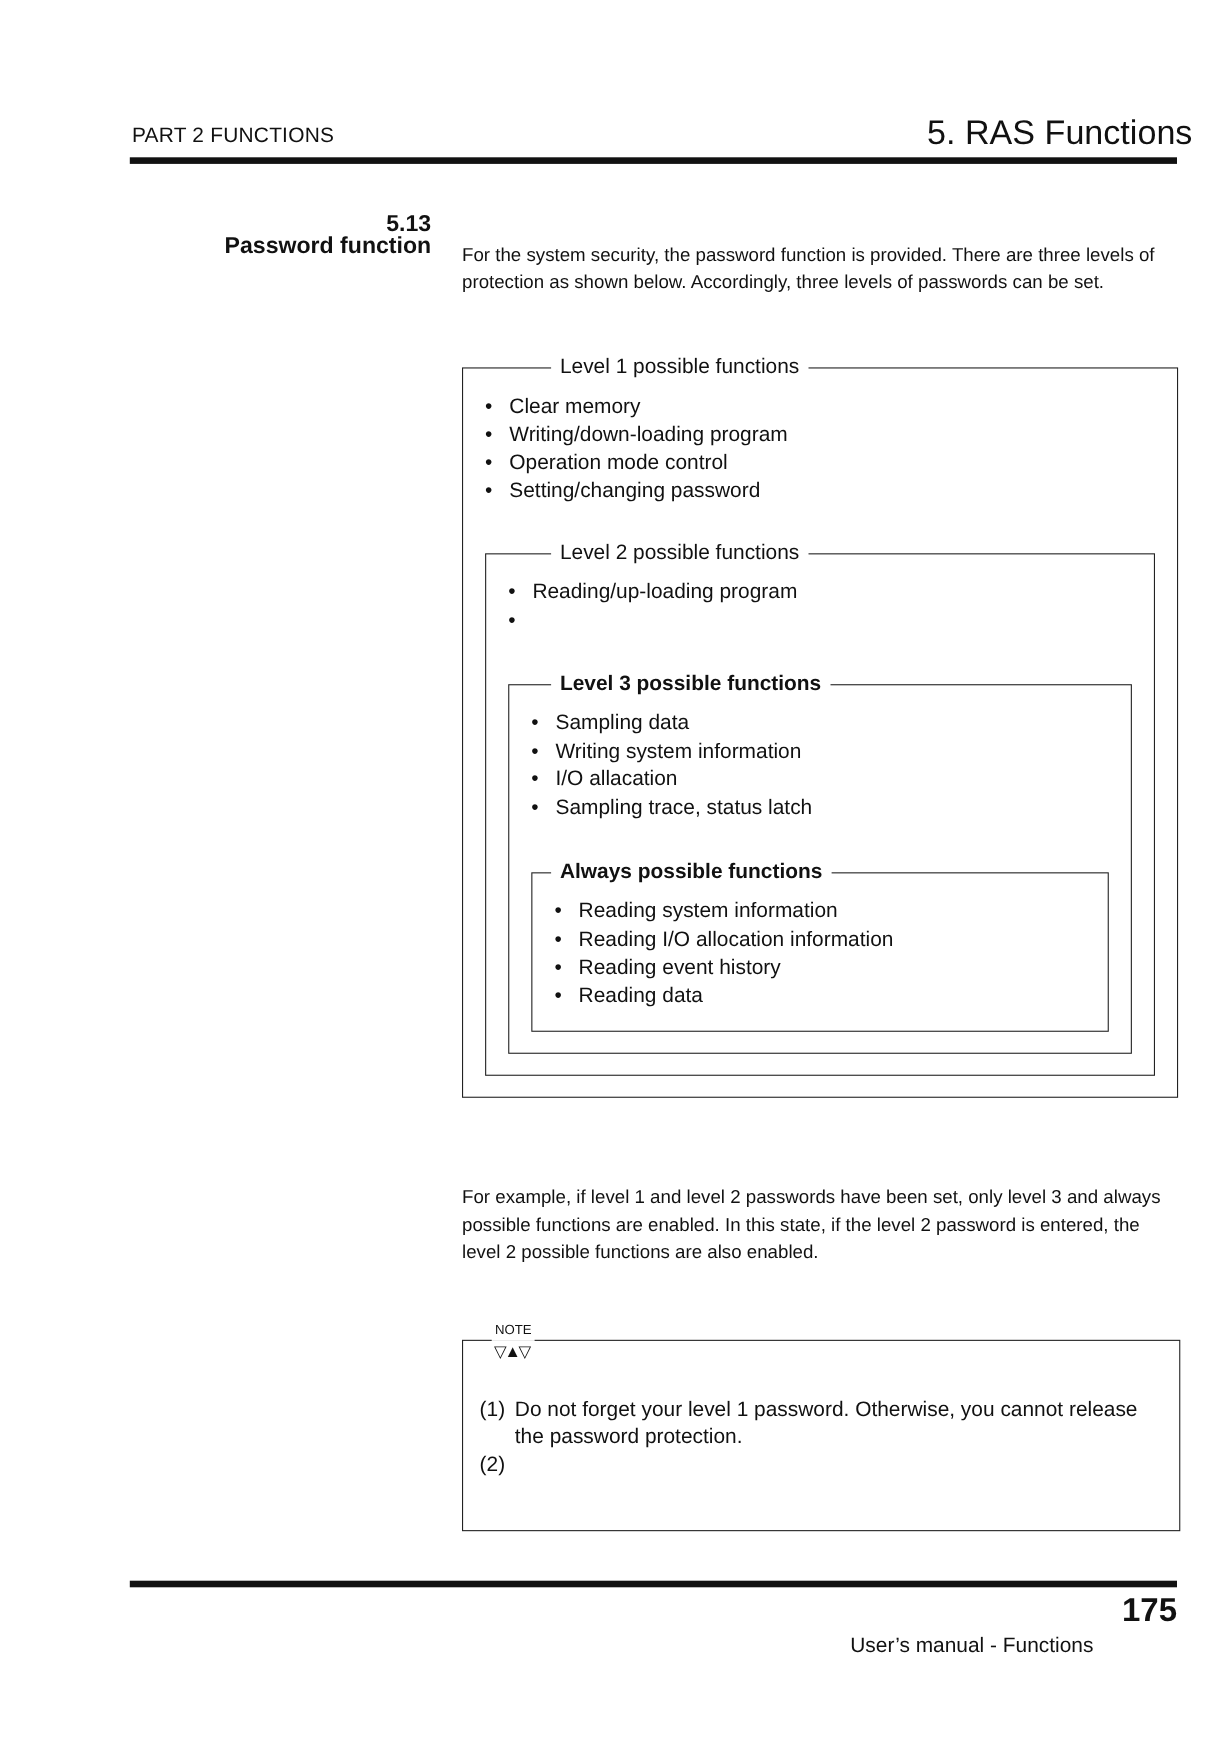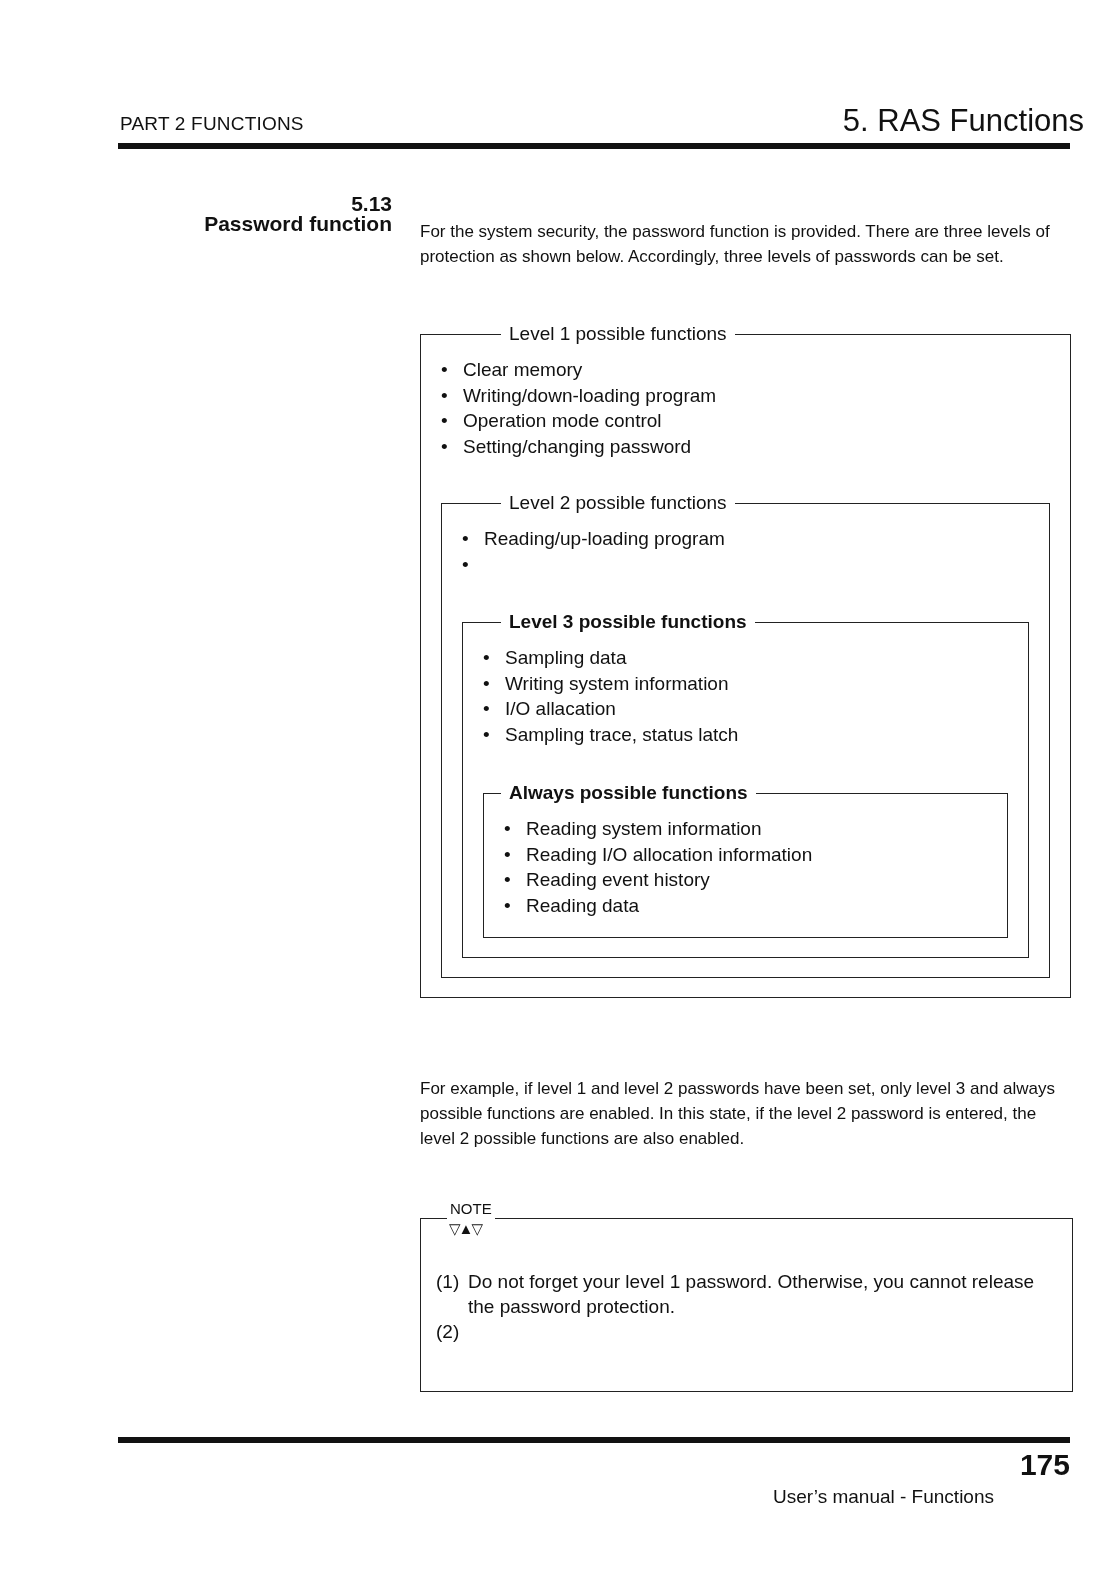--- a/index.html
+++ b/index.html
@@ -35,21 +35,21 @@
 
     ul.fn { list-style: none; margin: 0; padding: 0; position: absolute; }
     ul.fn li { font-size: 19px; line-height: 25.5px; position: relative; padding-left: 24px; white-space: nowrap; }
     ul.fn li .bullet { position: absolute; left: 2px; top: 0; }
     .lvl1 > ul.fn { left: 18px; top: 22px; }
     .lvl2 > ul.fn { left: 18px; top: 22px; }
     .lvl3 > ul.fn { left: 18px; top: 22px; }
     .always > ul.fn { left: 18px; top: 22px; }
 
     .note { left: 420px; top: 1218px; width: 651px; height: 172px; border: 1.5px solid #222; border-left-width: 1.5px; }
-    .note-label { position: absolute; left: 26px; top: -20px; background: #fff; padding: 0 3px; font-size: 15px; line-height: 20px; }
+    .note-label { position: absolute; left: 26px; top: -20px; background: #fff; padding: 0 3px; font-size: 12px; line-height: 20px; }
     .note-icon { position: absolute; left: 28px; top: 1px; font-size: 15px; letter-spacing: -2px; background:#fff; }
     .note-list { position: absolute; left: 15px; top: 50px; margin: 0; padding: 0; list-style: none; }
     .note-list li { font-size: 19px; line-height: 25px; position: relative; padding-left: 32px; width: 590px; }
     .note-list li .num { position: absolute; left: 0; top: 0; }
 
     .ftr-rule { left: 118px; top: 1437px; width: 952px; height: 6px; background: #111; }
     .ftr-text { right: 126px; top: 1458px; font-size: 19px; margin-top: 28px; }
     .ftr-page { right: 50px; top: 1448px; font-size: 30px; font-weight: bold; }
   </style>
 </head>

